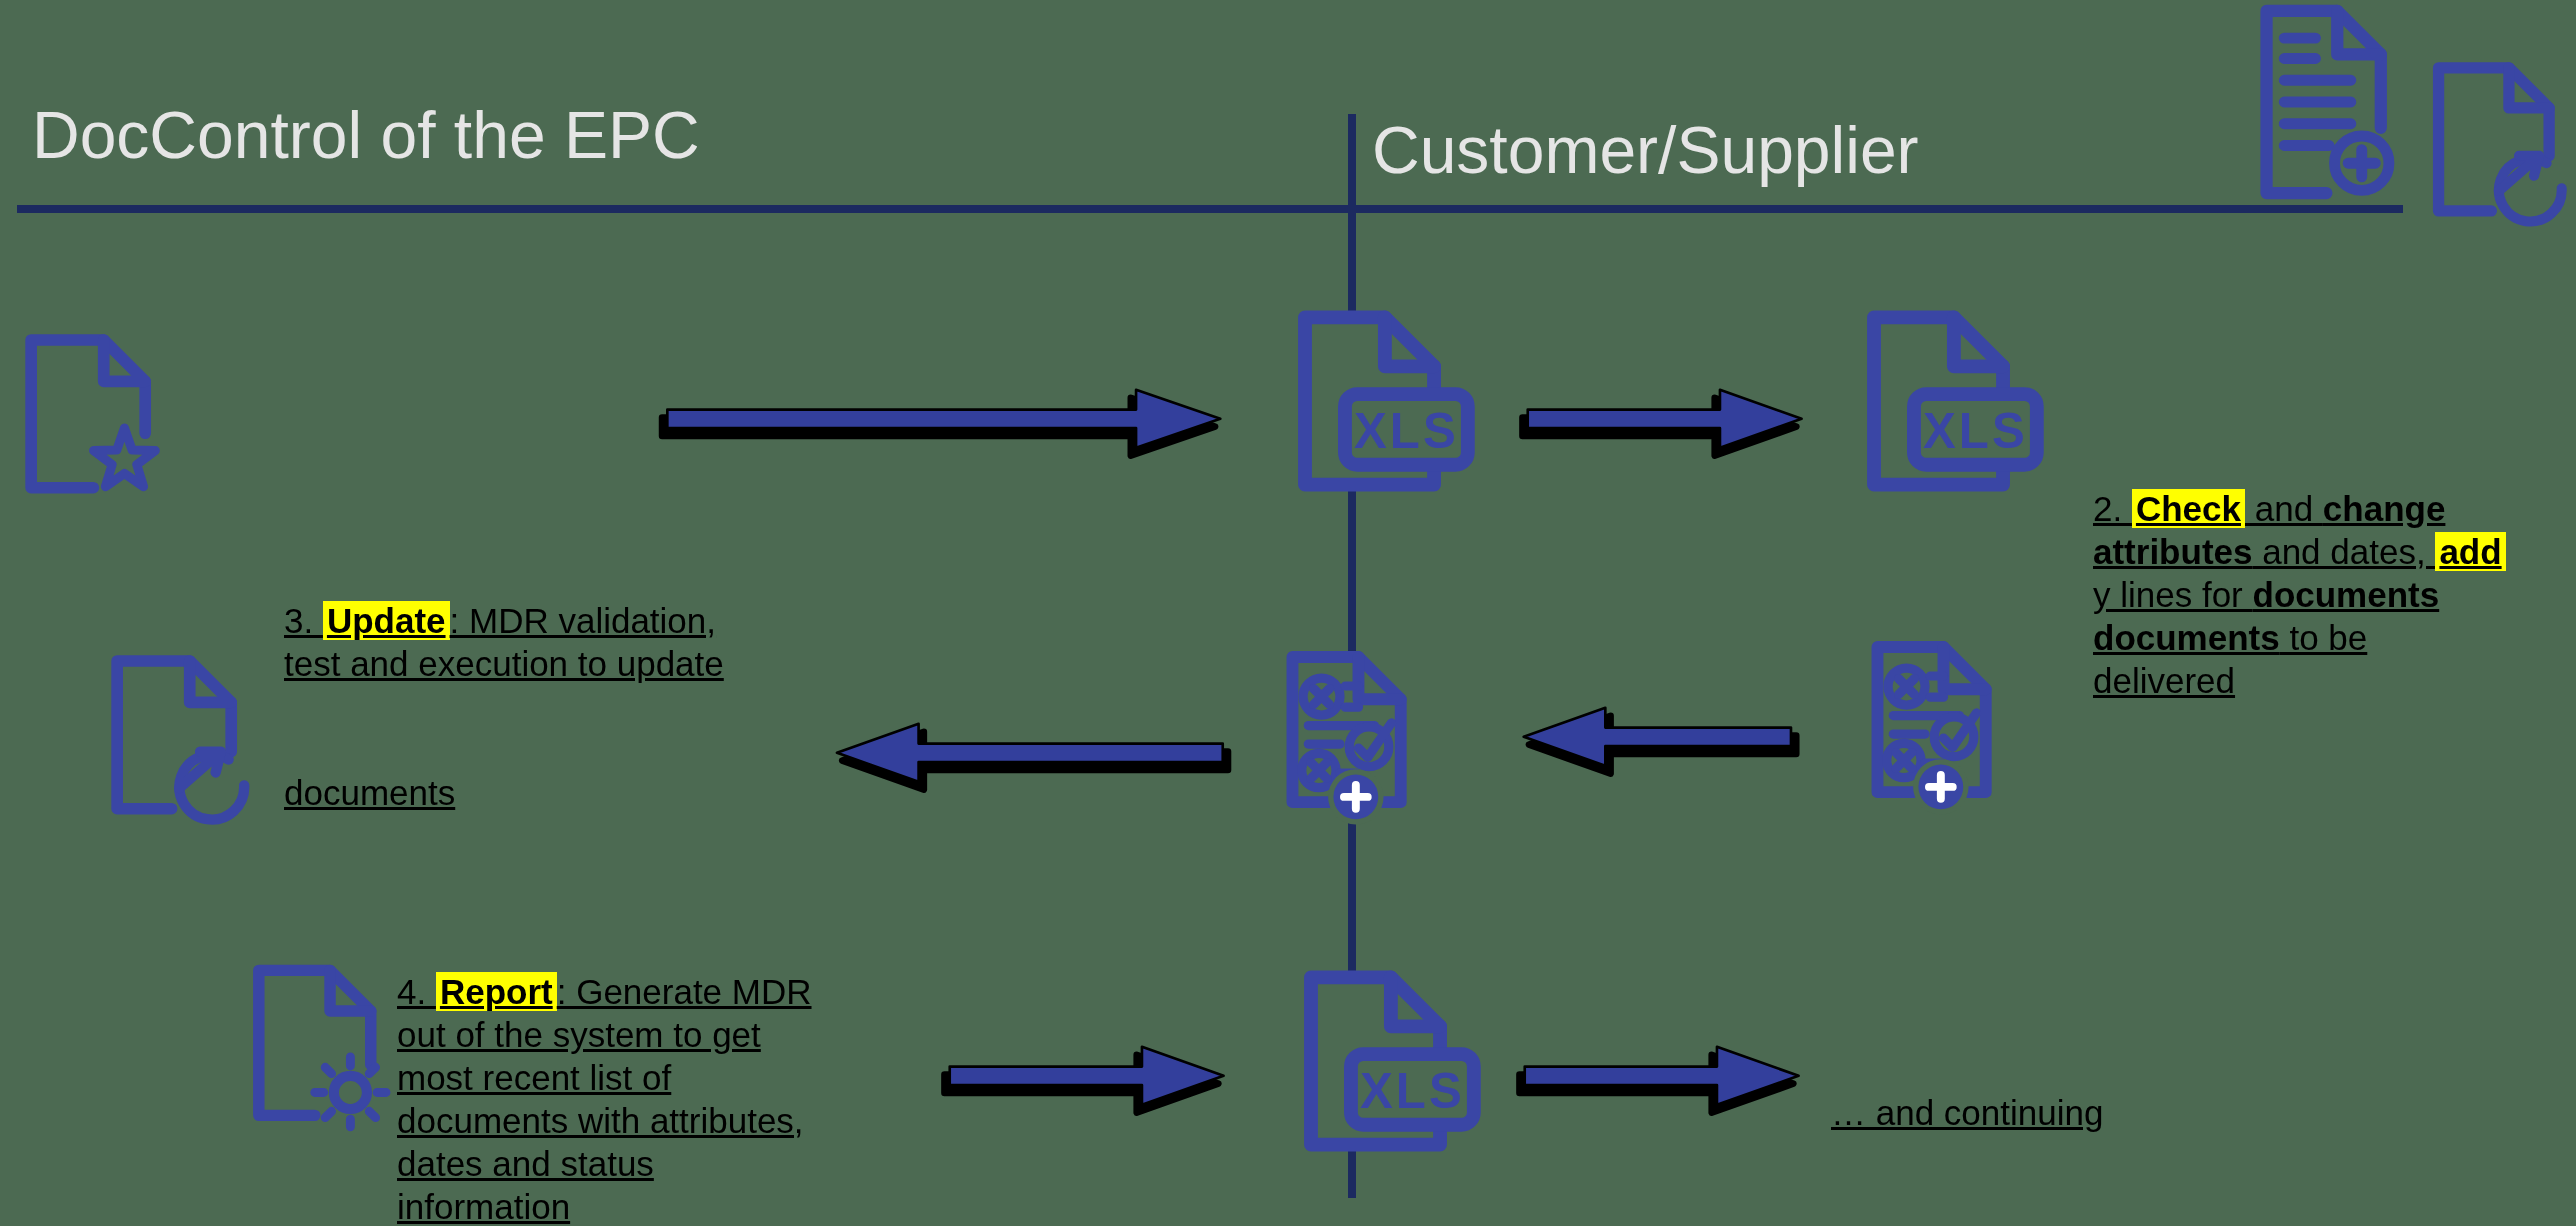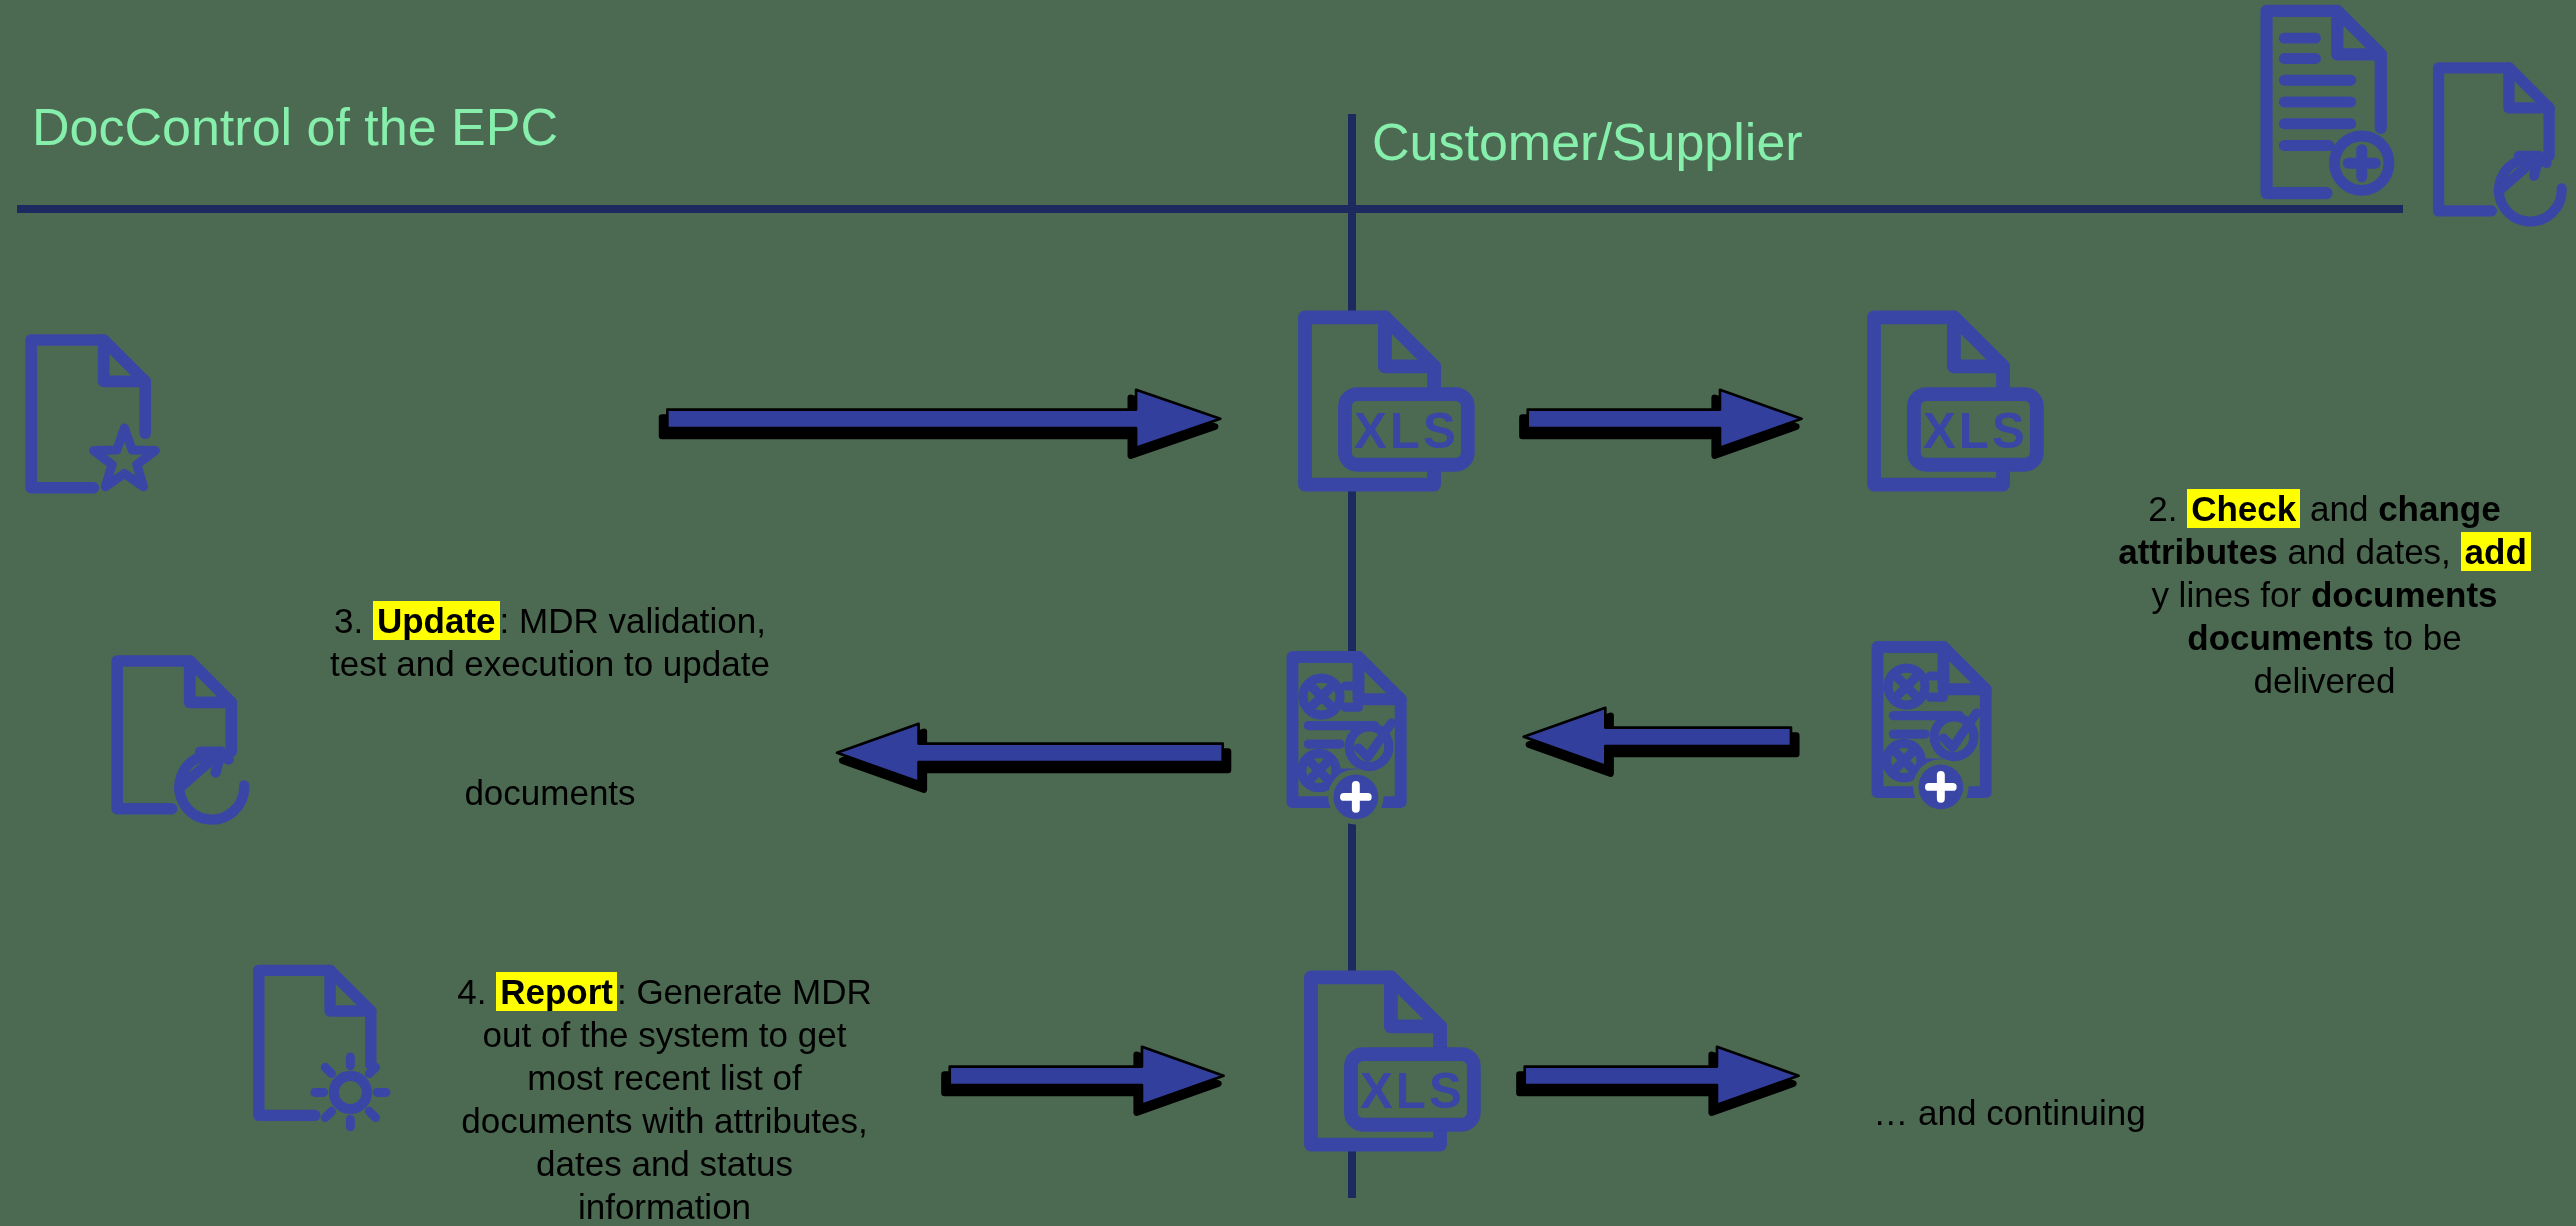--- a/index.html
+++ b/index.html
@@ -1,25 +1,25 @@
 <!DOCTYPE html>
 <html style="font-size:10.6px"><head>
 <meta charset="utf-8">
 <style>
   html,body{margin:0;padding:0;}
   body{width:2576px;height:1226px;background:#4c6a52;font-family:"Liberation Sans",sans-serif;overflow:hidden;}
   #stage{position:absolute;left:0;top:0;width:2576px;height:1226px;background:#4c6a52;}
-  .hdr{position:absolute;color:#86efac;font-size:52px;line-height:1.1;white-space:nowrap;text-align:center;}
+  .hdr{position:absolute;color:#e5e5e5;font-size:66px;line-height:1.1;white-space:nowrap;text-align:center;}
   .rule{position:absolute;background:#1c2a60;}
   .icon{position:absolute;}
   .icon svg{display:block;width:100%;height:100%;}
   .arrow{position:absolute;}
   .arrow svg{display:block;width:100%;height:100%;overflow:visible;}
   .arrow.left svg{transform:scaleX(-1);}
-  .note{position:absolute;font-size:35px;line-height:43px;text-align:center;color:#000;}
+  .note{position:absolute;font-size:35px;line-height:43px;text-align:left;color:#000;text-decoration:underline;}
   .note .b{font-weight:bold;}
   .note .hl{background:#ffff00;padding:0 4px;}
   .stroke{fill:none;stroke:#3a46a5;stroke-width:9;stroke-linecap:round;stroke-linejoin:round;}
   .stroke7{fill:none;stroke:#3a46a5;stroke-width:7;stroke-linecap:round;stroke-linejoin:round;}
   .stroke8{fill:none;stroke:#3a46a5;stroke-width:8;stroke-linecap:round;stroke-linejoin:round;}
   .bodyfill{fill:#4c6a52;stroke:#3a46a5;stroke-width:9;stroke-linejoin:round;}
   .xlstext{fill:#3a46a5;font-family:"Liberation Sans",sans-serif;font-weight:bold;font-size:32px;letter-spacing:2px;}
   .ashadow{fill:#000;stroke:#000;stroke-width:10;stroke-linejoin:round;}
   .ablue{fill:#333f9c;stroke:#000;stroke-width:4;stroke-linejoin:round;}
 </style>

